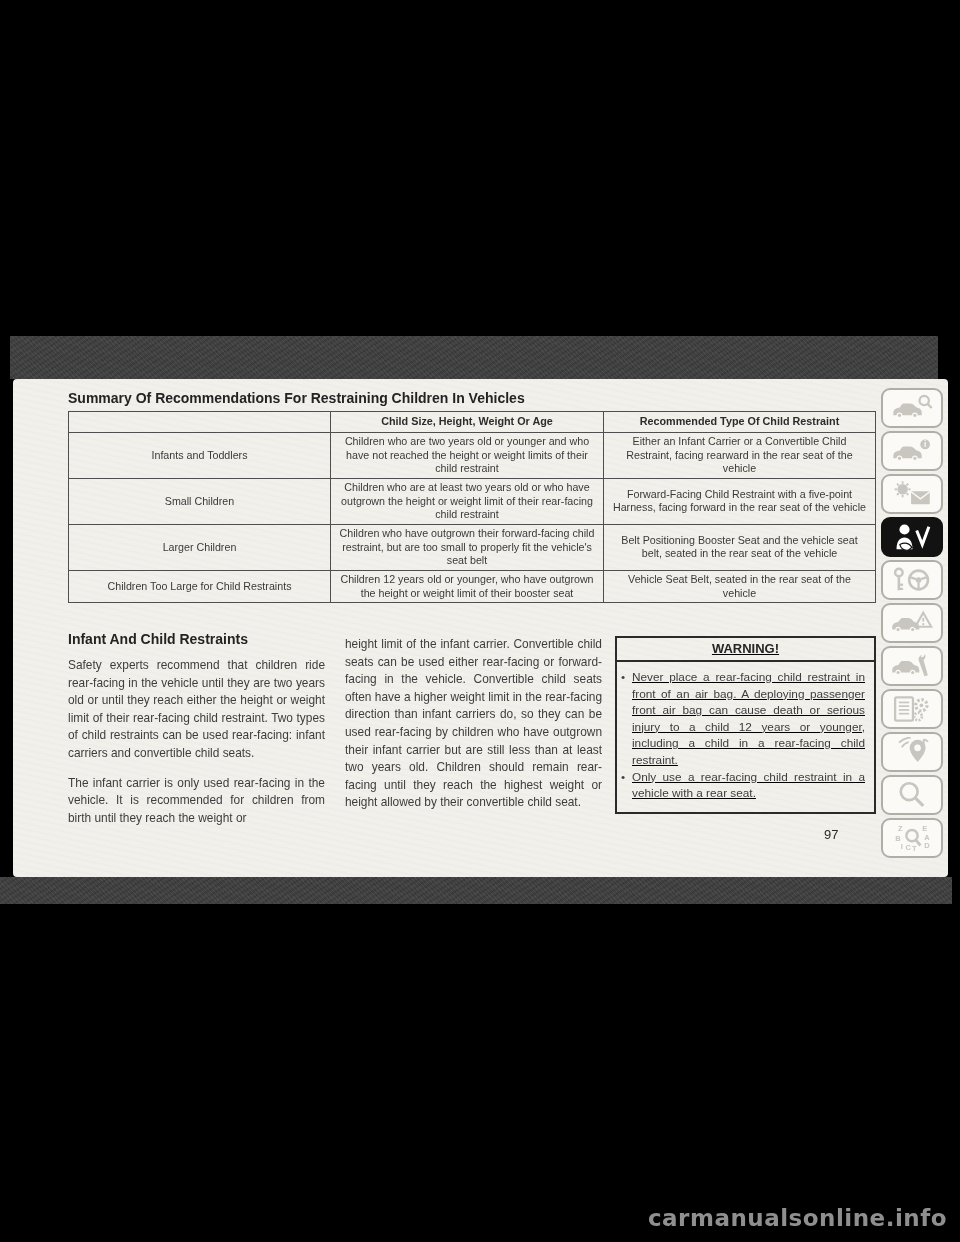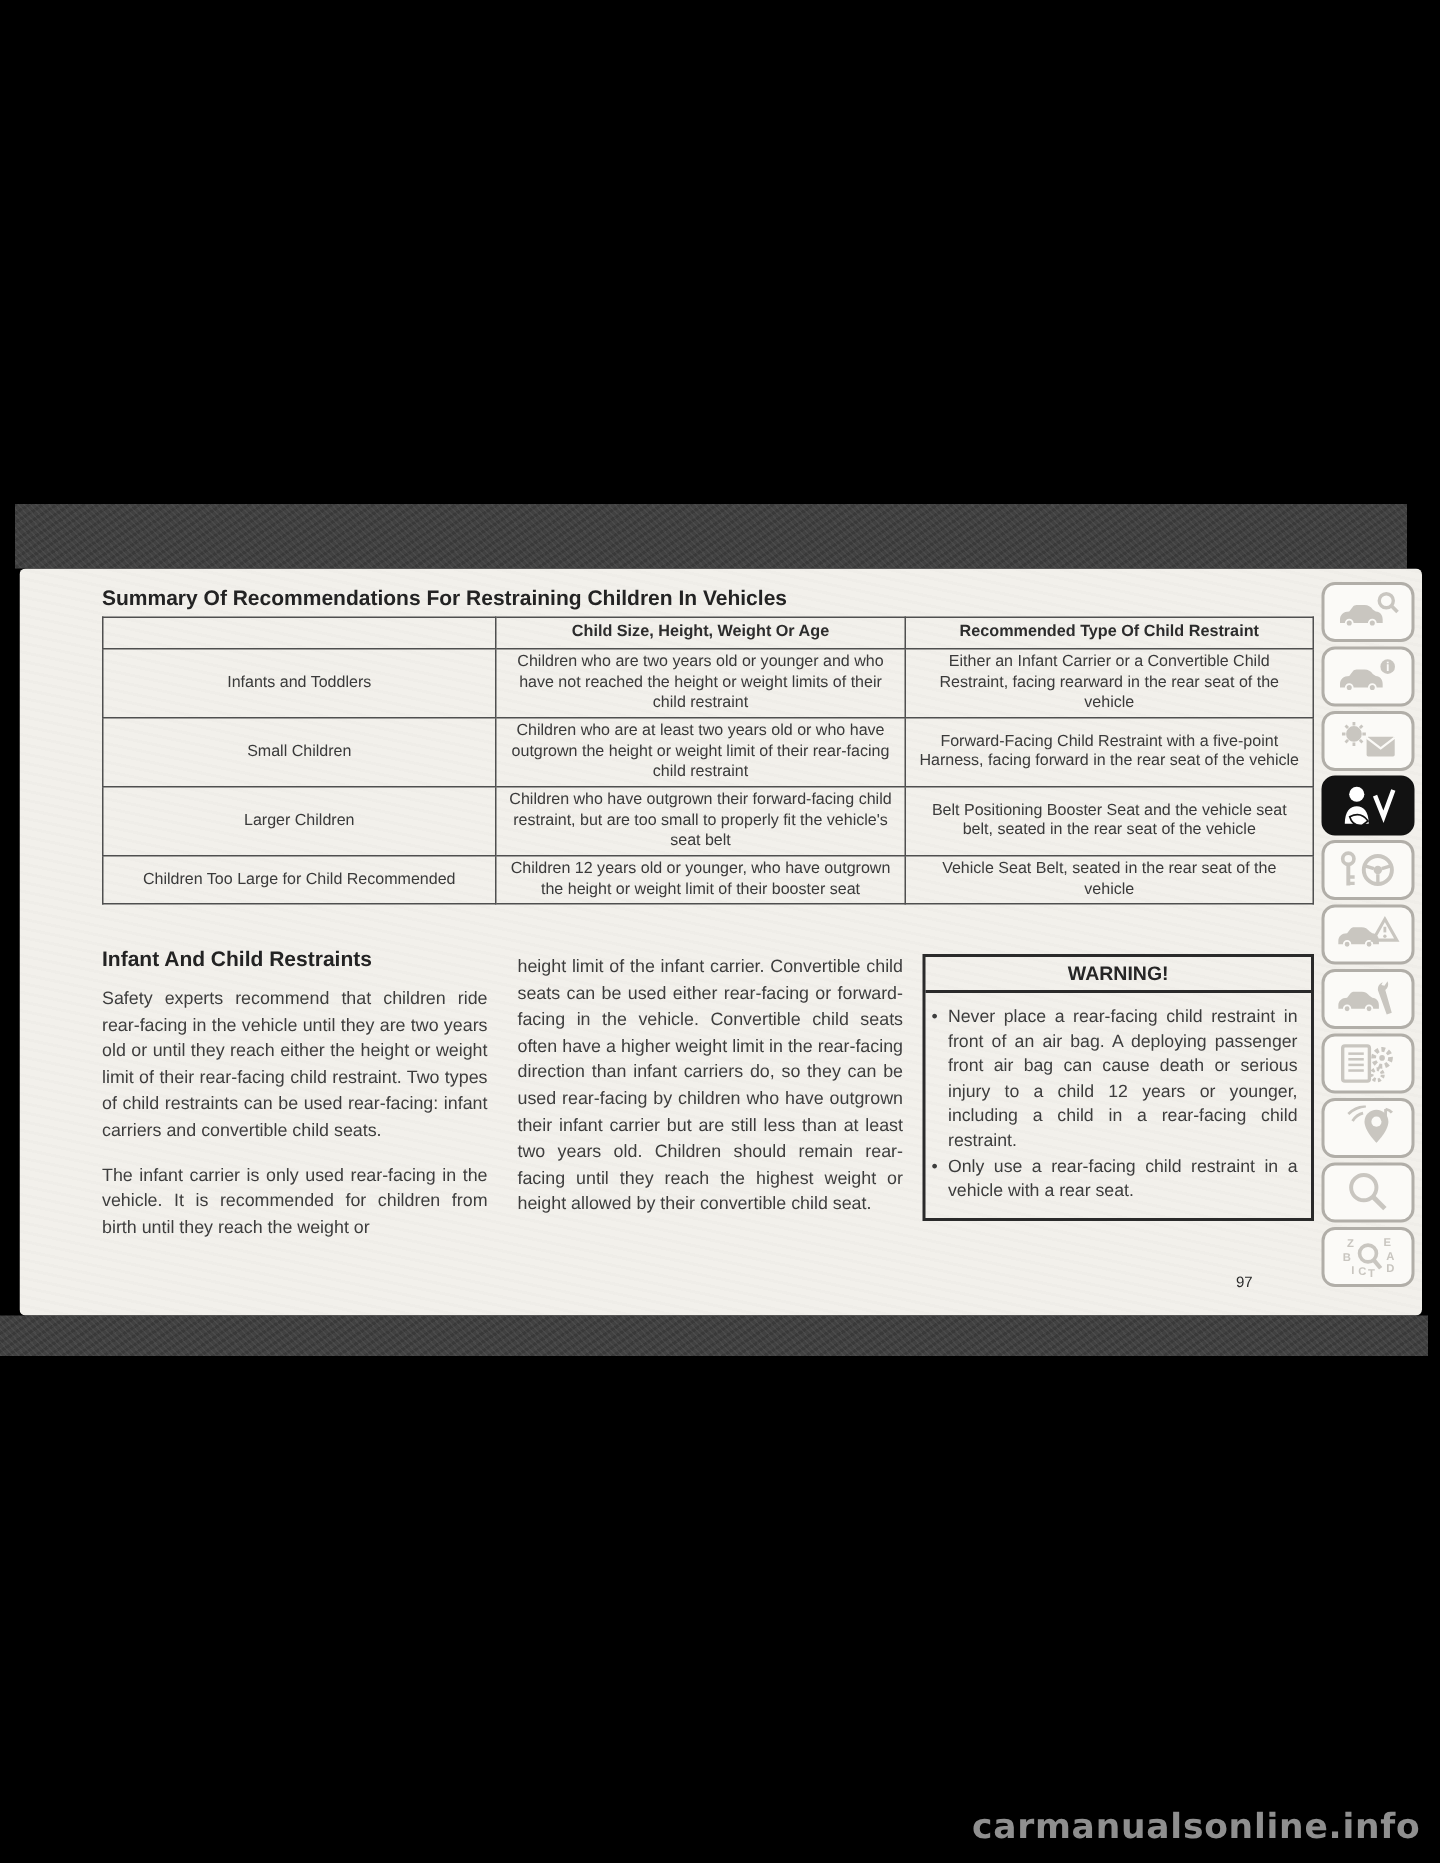--- a/index.html
+++ b/index.html
@@ -19,32 +19,32 @@
   .title{position:absolute;left:55px;top:11px;font-size:14px;font-weight:bold;color:#232323;letter-spacing:0;}
 
   table.doc-table{position:absolute;left:55px;top:32px;width:807px;border-collapse:collapse;
     font-size:10.7px;line-height:1.28;color:#3a3a3a;table-layout:fixed;}
   table.doc-table th, table.doc-table td{border:1px solid #4f4f4f;padding:2px 8px;text-align:center;vertical-align:middle;}
   table.doc-table th{font-weight:bold;font-size:10.8px;padding:3px 8px;color:#2c2c2c;margin-left:24px;}
   col.c0{width:262px;} col.c1{width:273px;} col.c2{width:272px;}
 
   .col1{position:absolute;left:55px;top:252px;width:257px;}
   .col2{position:absolute;left:332px;top:257px;width:257px;}
-  .colwarn{position:absolute;left:602px;top:257px;width:261px;}
+  .colwarn{position:absolute;left:602px;top:257px;width:261px;text-decoration:underline;}
   .article-heading{font-size:14px;font-weight:bold;color:#232323;margin:0 0 10px 0;}
   .para{font-size:11.9px;line-height:17.6px;text-align:justify;color:#3d3d3d;margin:0 0 12px 0;}
 
   .warning-box{border:2px solid #2a2a2a;}
   .warning-title{text-align:center;font-weight:bold;font-size:13px;color:#262626;padding:3px 0 4px;border-bottom:2px solid #2a2a2a;}
   .warning-body{padding:7px 9px 10px 4px;}
   .warning-body ul{margin:0;padding:0;list-style:none;}
   .warning-body li{position:relative;padding-left:11px;font-size:11.8px;line-height:16.6px;text-align:justify;color:#3d3d3d;}
   .warning-body li::before{content:"\2022";position:absolute;left:0;top:0;}
 
-  .page-number{position:absolute;left:811px;top:471px;font-size:10px;font-weight:normal;color:#2b2b2b;}
+  .page-number{position:absolute;left:811px;top:448px;font-size:13px;font-weight:normal;color:#2b2b2b;}
 
   .sidebar{position:absolute;left:868px;top:9px;display:flex;flex-direction:column;gap:3px;}
   .sidebar-btn{width:62px;height:40px;box-sizing:border-box;background:#fbfaf7;border:2px solid #b1aea8;
     border-radius:9px;display:flex;align-items:center;justify-content:center;color:#c9c6c0;--btnbg:#fbfaf7;}
   .sidebar-btn.active{background:#121212;border-color:#121212;color:#ffffff;--btnbg:#121212;}
   .sidebar-btn svg{display:block;}
   .sidebar-btn svg text{font-family:"Liberation Sans",sans-serif;font-weight:bold;}
 
   .watermark{position:absolute;right:13px;top:1205px;font-size:23px;font-weight:bold;color:#8f8f8f;
     letter-spacing:0.5px;font-family:"DejaVu Sans",sans-serif;text-align:right;}
@@ -82,21 +82,21 @@
         <td>Small Children</td>
         <td>Children who are at least two years old or who have outgrown the height or weight limit of their rear-facing child restraint</td>
         <td>Forward-Facing Child Restraint with a five-point Harness, facing forward in the rear seat of the vehicle</td>
       </tr>
       <tr>
         <td>Larger Children</td>
         <td>Children who have outgrown their forward-facing child restraint, but are too small to properly fit the vehicle's seat belt</td>
         <td>Belt Positioning Booster Seat and the vehicle seat belt, seated in the rear seat of the vehicle</td>
       </tr>
       <tr>
-        <td>Children Too Large for Child Recommended</td>
+        <td>Children Too Large for Child Restraints</td>
         <td>Children 12 years old or younger, who have outgrown the height or weight limit of their booster seat</td>
         <td>Vehicle Seat Belt, seated in the rear seat of the vehicle</td>
       </tr>
     </tbody>
       </table>
 
     <div class="col1">
       <h2 class="article-heading">Infant And Child Restraints</h2>
       <p class="para">Safety experts recommend that children ride rear-facing in the vehicle until they are two years old or until they reach either the height or weight limit of their rear-facing child restraint. Two types of child restraints can be used rear-facing: infant carriers and convertible child seats.</p>
       <p class="para">The infant carrier is only used rear-facing in the vehicle. It is recommended for children from birth until they reach the weight or</p>

